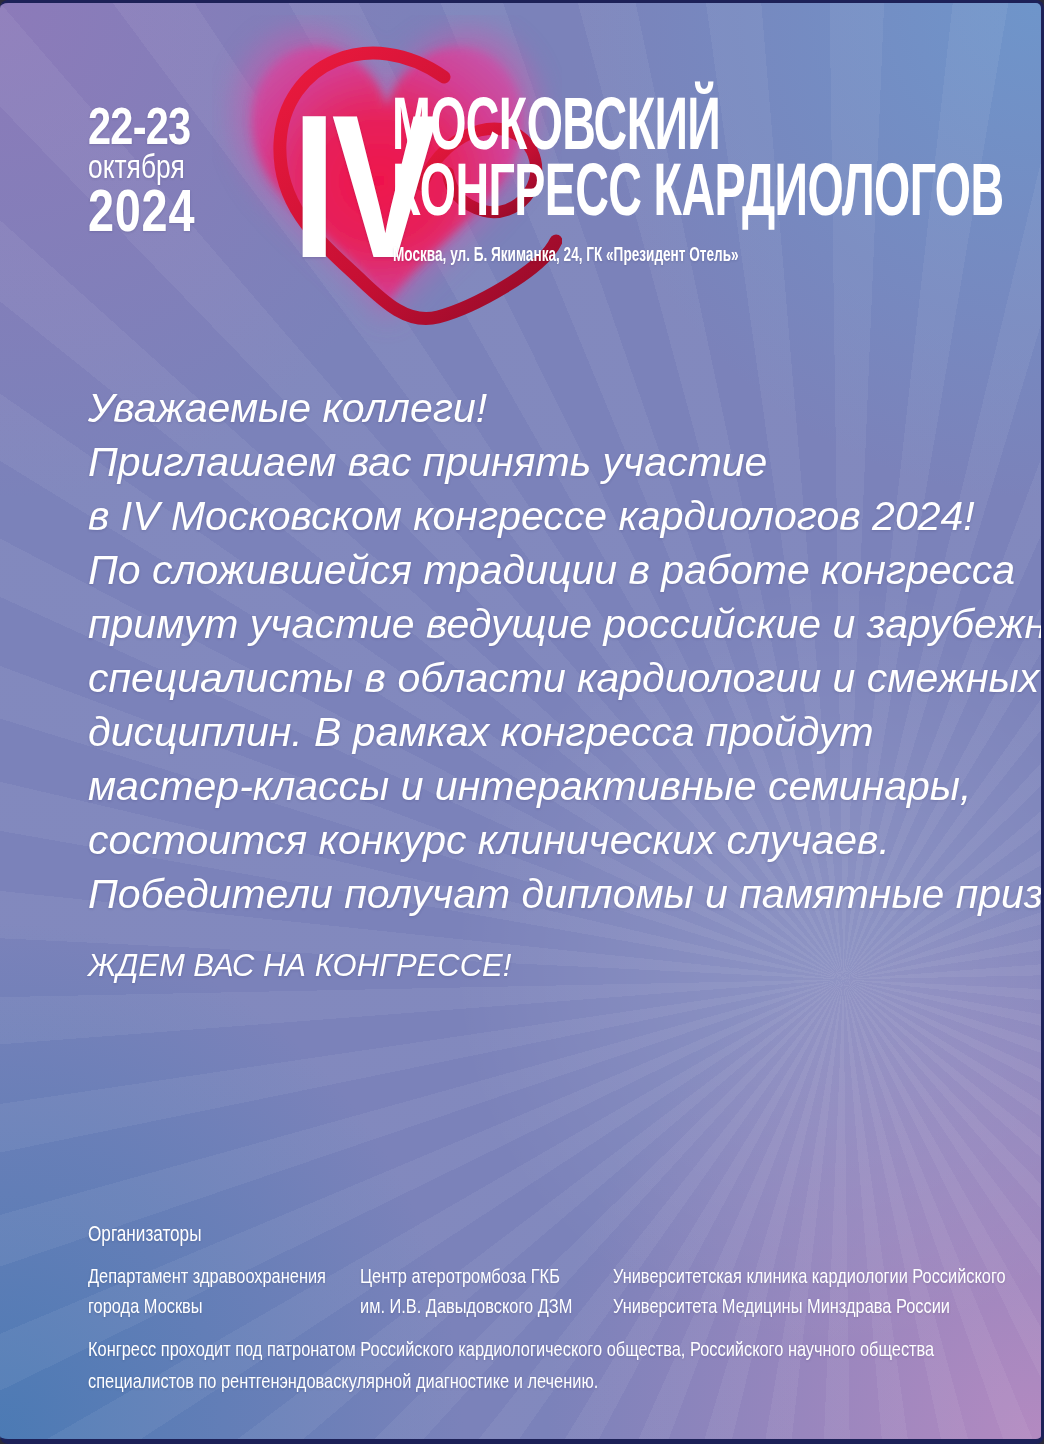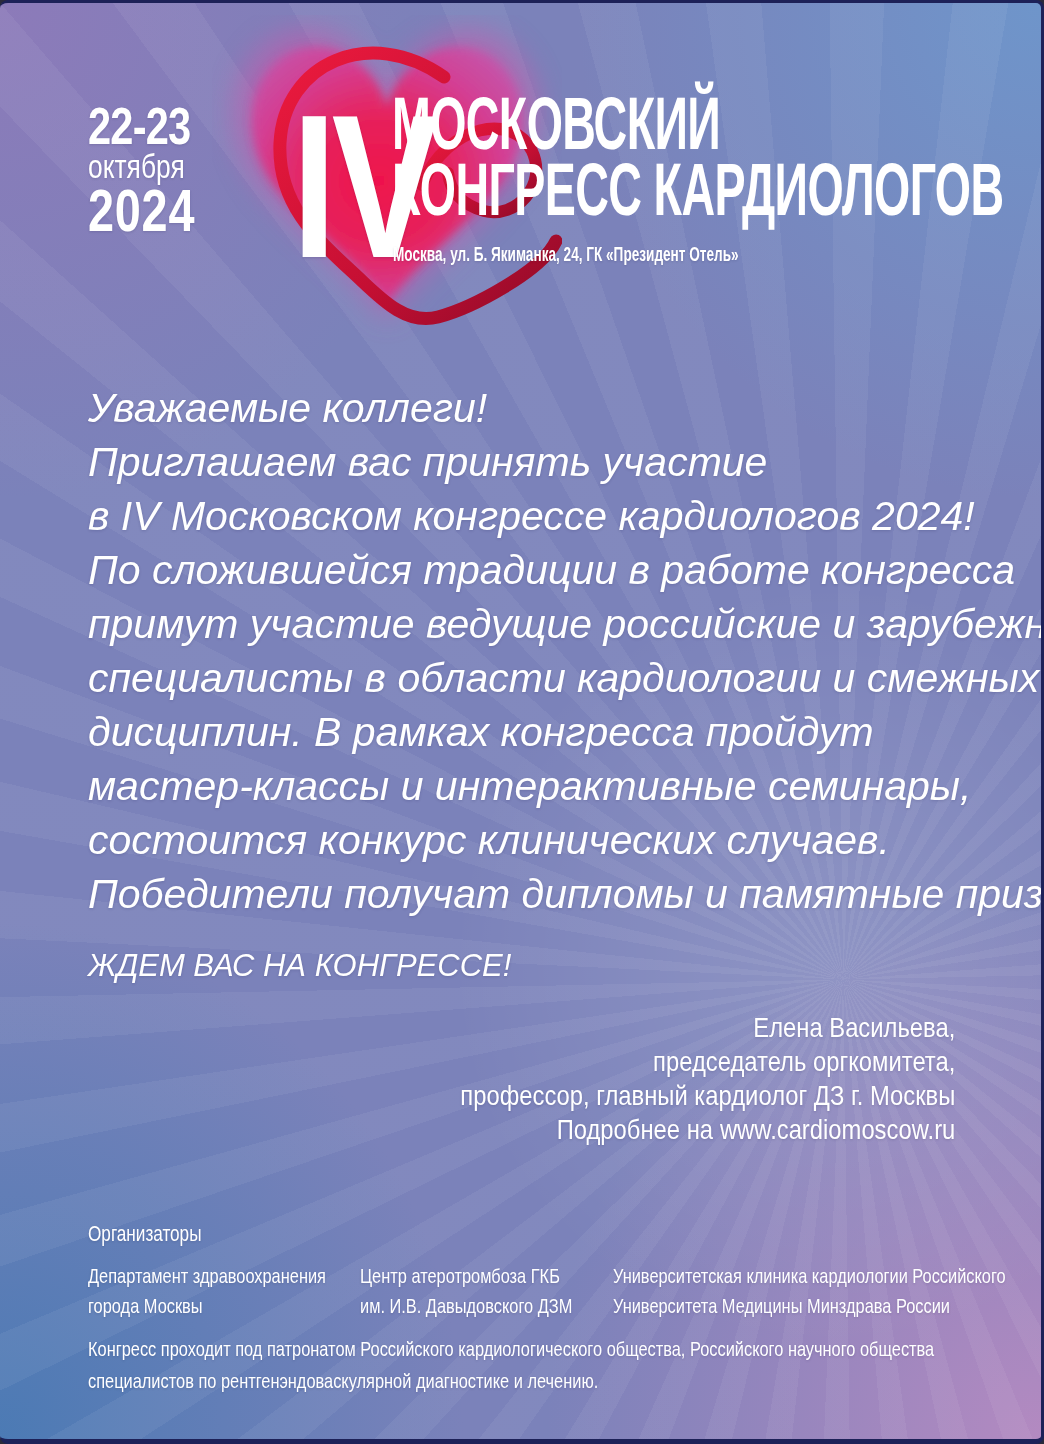--- a/index.html
+++ b/index.html
@@ -128,28 +128,20 @@
     <div class="body-line txt-shadow">примут участие ведущие российские и зарубежные</div>
     <div class="body-line txt-shadow">специалисты в области кардиологии и смежных</div>
     <div class="body-line txt-shadow">дисциплин. В рамках конгресса пройдут</div>
     <div class="body-line txt-shadow">мастер-классы и интерактивные семинары,</div>
     <div class="body-line txt-shadow">состоится конкурс клинических случаев.</div>
     <div class="body-line txt-shadow">Победители получат дипломы и памятные призы.</div>
   </div>
 
   <div class="cta txt-shadow">ЖДЕМ ВАС НА КОНГРЕССЕ!</div>
 
-  <div class="signature">
-    <div class="sig-line txt-shadow">Елена Васильева,</div>
-    <div class="sig-line txt-shadow">председатель оргкомитета,</div>
-    <div class="sig-line txt-shadow">профессор, главный кардиолог ДЗ г. Москвы</div>
-    <div class="sig-line txt-shadow">
-      <span>Подробнее на</span><span class="sig-link">www.cardiomoscow.ru</span>
-    </div>
-  </div>
 
   <div class="org-heading txt-shadow">Организаторы</div>
   <div class="org-col org-col-1 txt-shadow">
     <div>Департамент здравоохранения</div>
     <div>города Москвы</div>
   </div>
   <div class="org-col org-col-2 txt-shadow">
     <div>Центр атеротромбоза ГКБ</div>
     <div>им. И.В. Давыдовского ДЗМ</div>
   </div>

